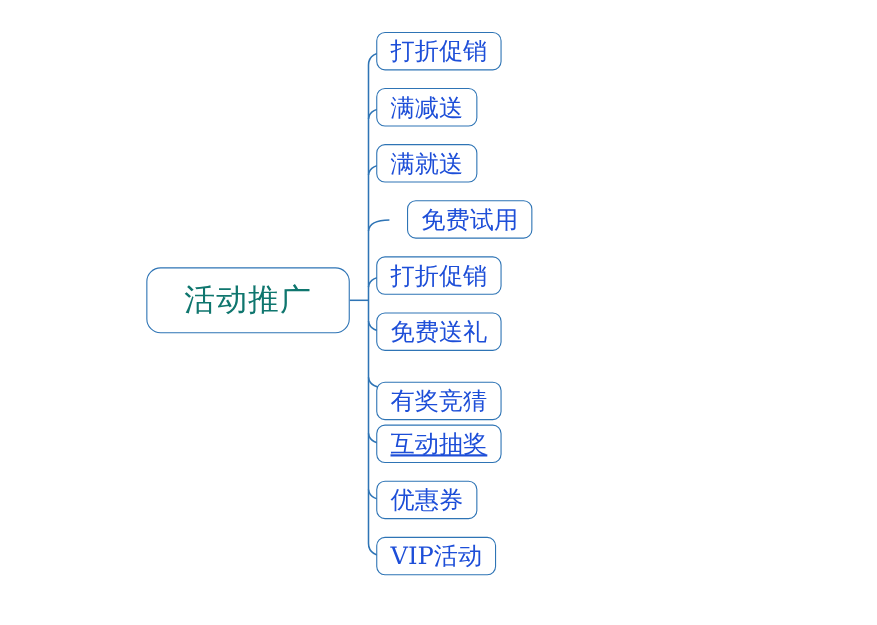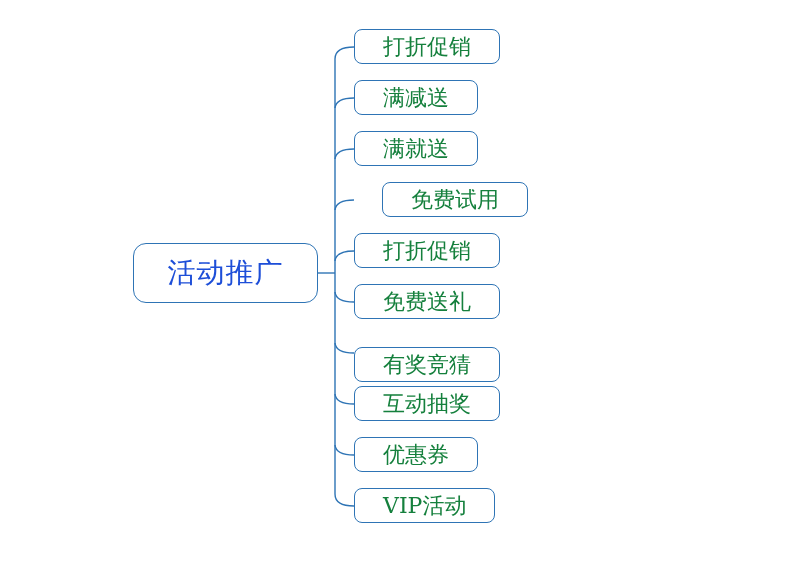--- a/index.html
+++ b/index.html
@@ -32,30 +32,30 @@
     border: 1.5px solid #2e74b5;
     white-space: nowrap;
   }
   .root-node {
     left: 133px;
     top: 243px;
     width: 185px;
     height: 60px;
     border-radius: 13px;
     font-size: 28px;
-    color: #1d4ed8;
+    color: #0f766e;
     letter-spacing: 1px;
   }
   .child-node {
-    left: 354px;
+    left: 342px;
     height: 35px;
     border-radius: 8px;
     font-size: 22px;
-    color: #15803d;
-    padding: 0 28px;
+    color: #1d4ed8;
+    padding: 0 12px;
   }
 </style>
 </head>
 <body>
 
 <div id="canvas">
   <svg id="connector-layer" width="797" height="568" viewBox="0 0 797 568">
       <path d="M 318 273 H 335" fill="none" stroke="#2e74b5" stroke-width="1.4"></path>
       <path d="M 354 47 Q 335 47 335 59 V 494 Q 335 506 354 506" fill="none" stroke="#2e74b5" stroke-width="1.4"></path>
       <path d="M 335 108 Q 336 98 354 98" fill="none" stroke="#2e74b5" stroke-width="1.4"></path>
@@ -85,21 +85,21 @@
       </div>
       <div class="node child-node" style="top: 233px;">
         <span>打折促销</span>
       </div>
       <div class="node child-node" style="top: 284px; text-align: right;">
         <span>免费送礼</span>
       </div>
       <div class="node child-node" style="top: 335px; margin-top: 12px;">
         <span>有奖竞猜</span>
       </div>
-      <div class="node child-node" style="top: 386px;">
+      <div class="node child-node" style="top: 386px; text-decoration: underline;">
         <span>互动抽奖</span>
       </div>
       <div class="node child-node" style="top: 437px;">
         <span>优惠券</span>
       </div>
       <div class="node child-node" style="top: 488px;">
         <span>VIP活动</span>
       </div>
     </div>
 </div>

